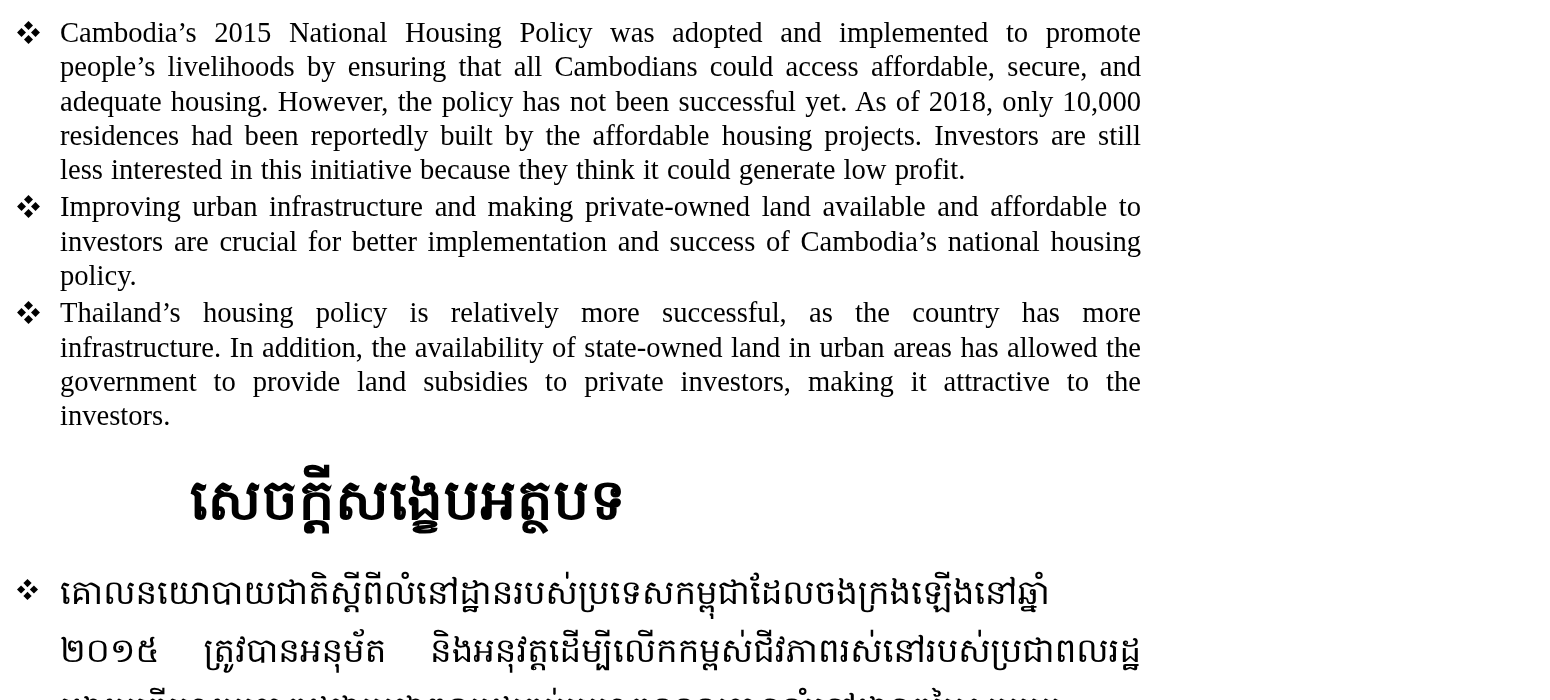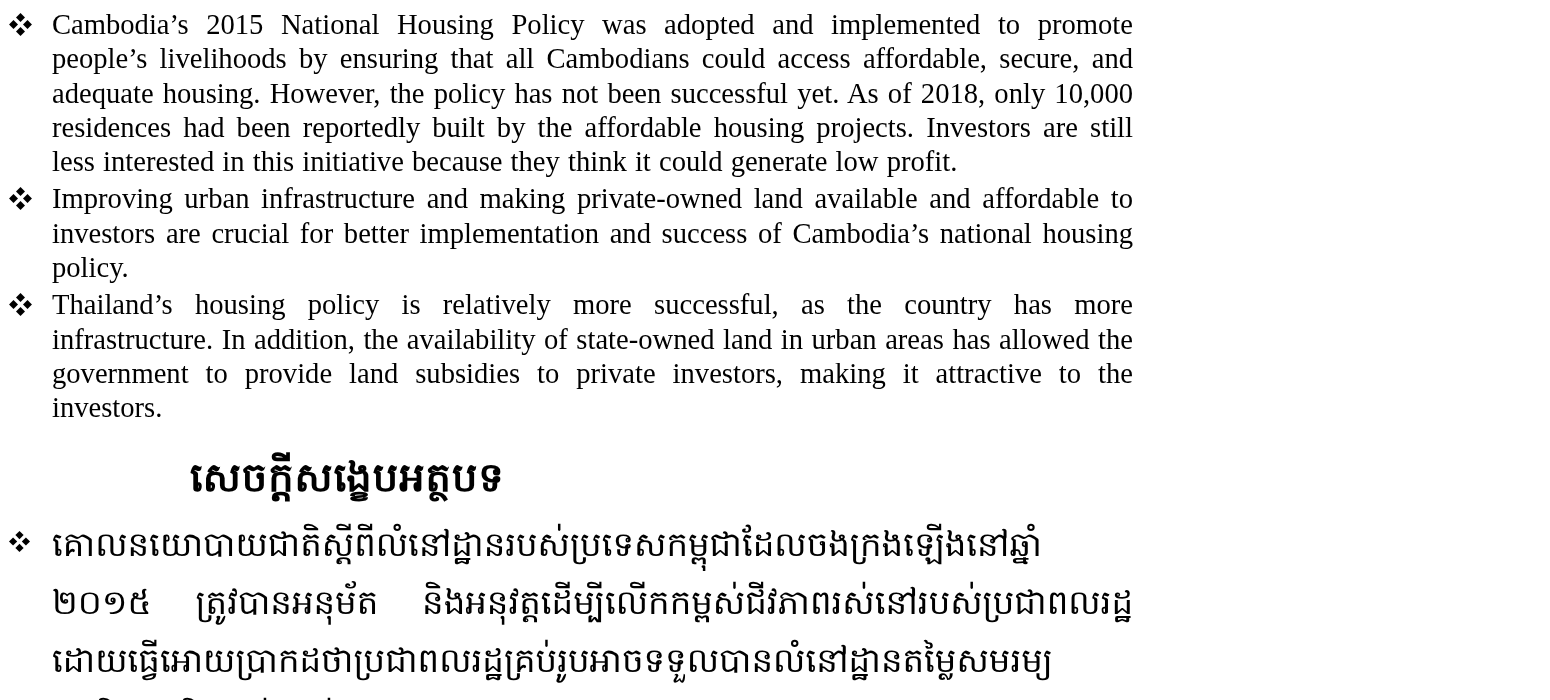--- a/index.html
+++ b/index.html
@@ -12,22 +12,22 @@
     width: 1550px;
     height: 700px;
     background: #ffffff;
     color: #000000;
     font-family: "Liberation Serif", serif;
     overflow: hidden;
   }
   
   ul.bullets {
     list-style: none;
-    margin: 8px;
-    padding: 0;
+    margin: 0;
+    padding: 16px;
   }
   .en-bullets {
     margin: 9px 0 0 237px;
     width: 1125px;
   }
   .en-bullets li {
     position: relative;
     padding-left: 44px;
     text-align: justify;
     font-size: 28.6px;
@@ -38,26 +38,26 @@
   .bullet-marker {
     position: absolute;
     left: 0;
     top: 4px;
     width: 25px;
     height: 25px;
   }
   .bullet-marker svg { display: block; width: 100%; height: 100%; }
   
   .kh-heading {
-    margin: 20px 0 4px 190px;
-    font-size: 40px;
+    margin: 20px 0 13px 190px;
+    font-size: 56px;
     line-height: 62px;
     font-weight: bold;
     letter-spacing: 1px;
-    font-family: Liberation Sans, sans-serif;
+    font-family: Liberation Mono, monospace;
   }
   .kh-bullets {
     margin: 21px 0 0 237px;
     width: 1125px;
   }
   .kh-bullets li {
     position: relative;
     padding-left: 44px;
     text-align: justify;
     font-size: 34px;

